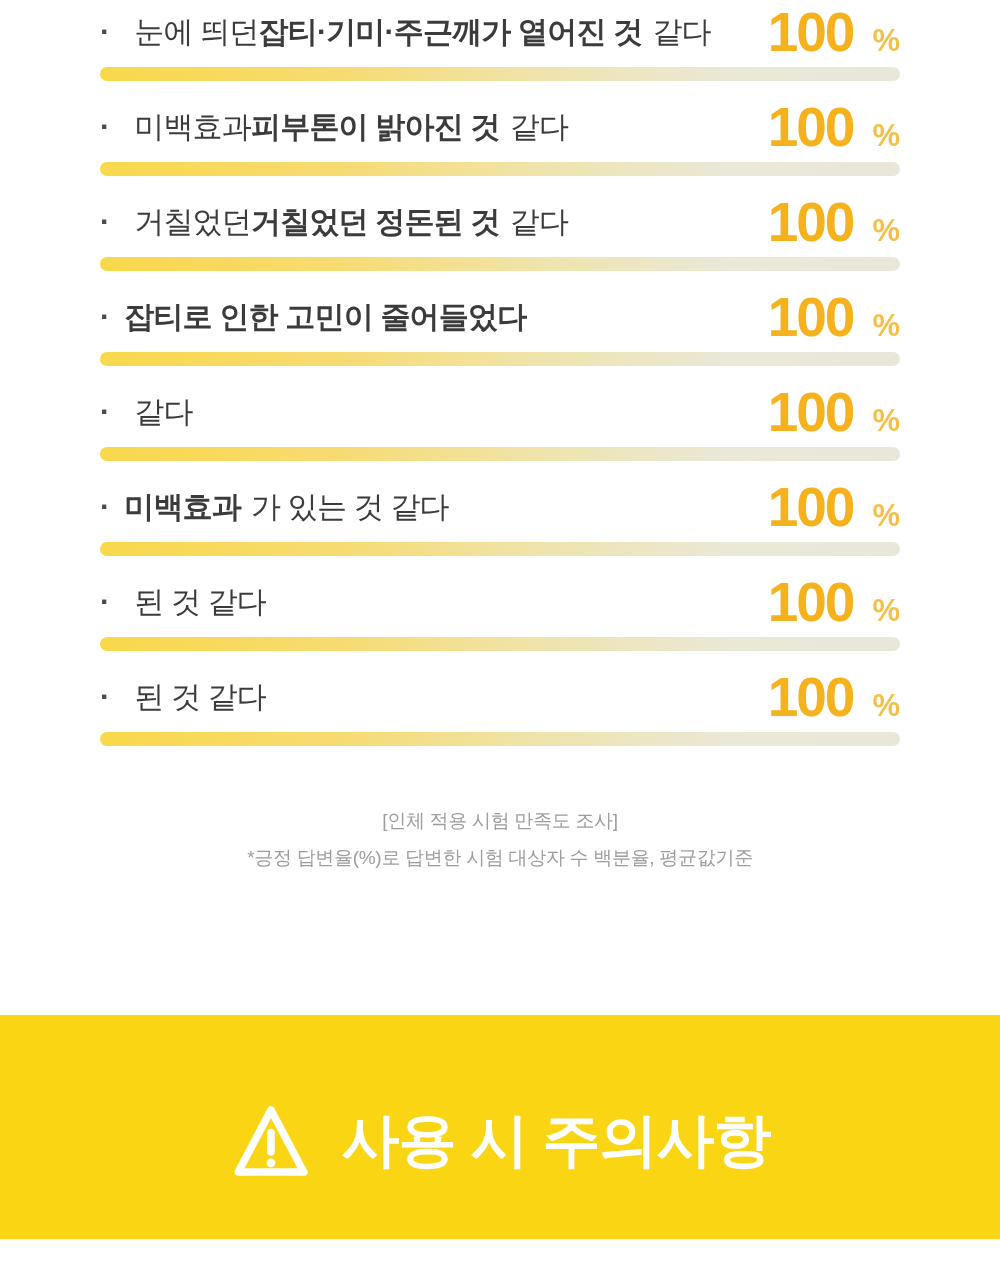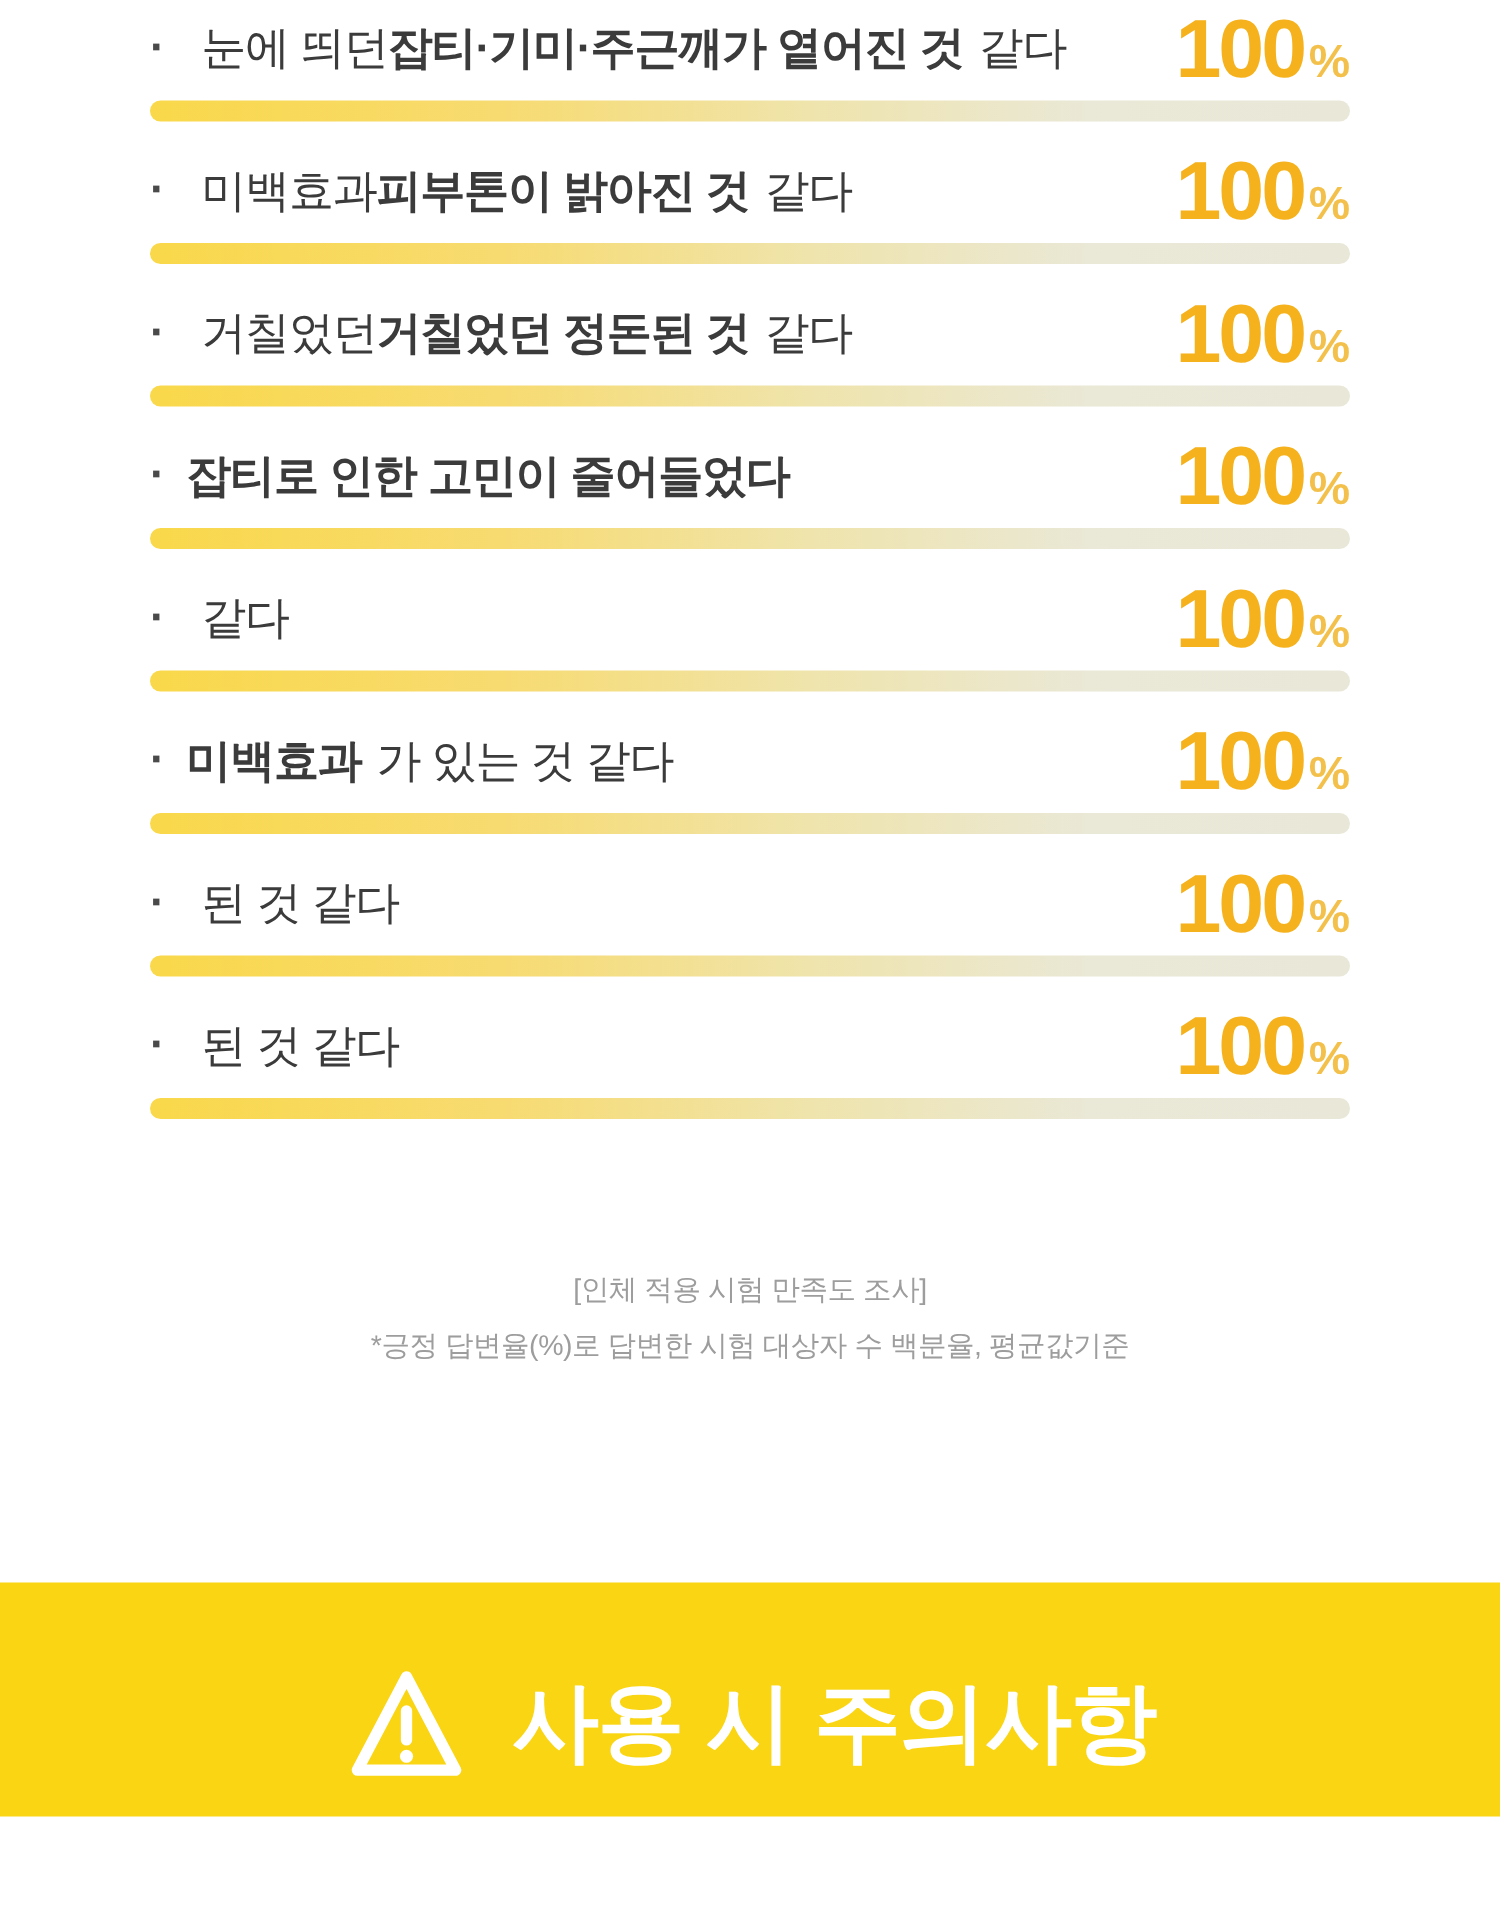--- a/index.html
+++ b/index.html
@@ -37,54 +37,55 @@
     color: #4a4a4a;
     margin-right: 15px;
     font-weight: 700;
   }
   .item-value {
     display: flex;
     align-items: baseline;
     color: #f5b21d;
     font-weight: 800;
     flex-shrink: 0;
+    gap: 16px;
   }
   .item-value .num {
     font-size: 55px;
     letter-spacing: -2px;
     line-height: 54px;
   }
   .item-value .pct {
     font-size: 31px;
     color: #f3c14b;
     margin-left: 3px;
     font-weight: 700;
   }
   .grad-bar {
     margin-top: 8px;
     height: 14px;
     border-radius: 8px;
     background: linear-gradient(90deg, #f9d84a 0%, #f7db72 30%, #efe4ac 55%, #eae8d6 78%, #e9e7d8 100%);
   }
   
   .footnote {
-    margin-top: 96px;
+    margin-top: 56px;
     text-align: center;
     color: #9d9d9d;
     font-size: 19px;
     line-height: 37px;
     letter-spacing: -0.3px;
   }
   
   .banner {
     margin-top: 139px;
-    height: 156px;
+    height: 224px;
     background: #f9d513;
     box-sizing: border-box;
-    padding-top: 52px;
+    padding-top: 84px;
   }
   .banner-inner {
     display: flex;
     justify-content: center;
     align-items: center;
     gap: 28px;
     height: 84px;
   }
   .warn-icon { width: 84px; height: 84px; display: block; }
   .banner-title {

